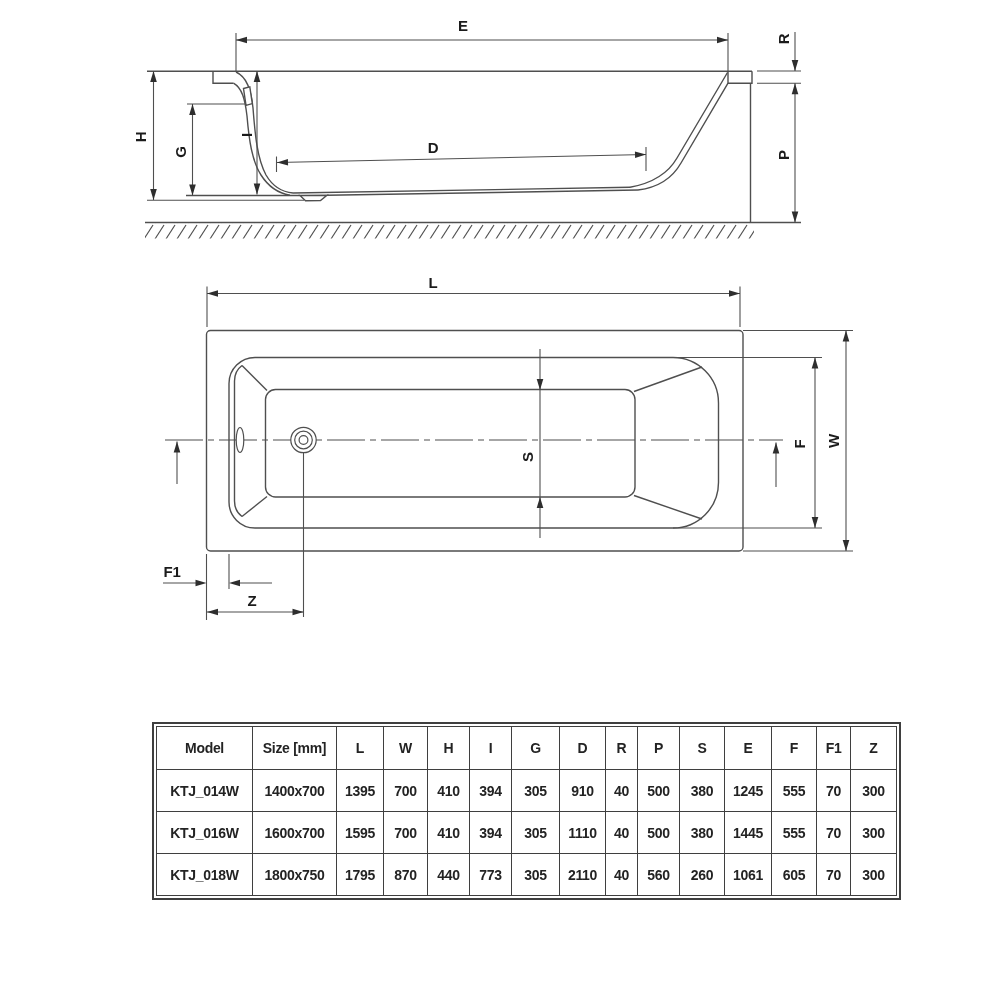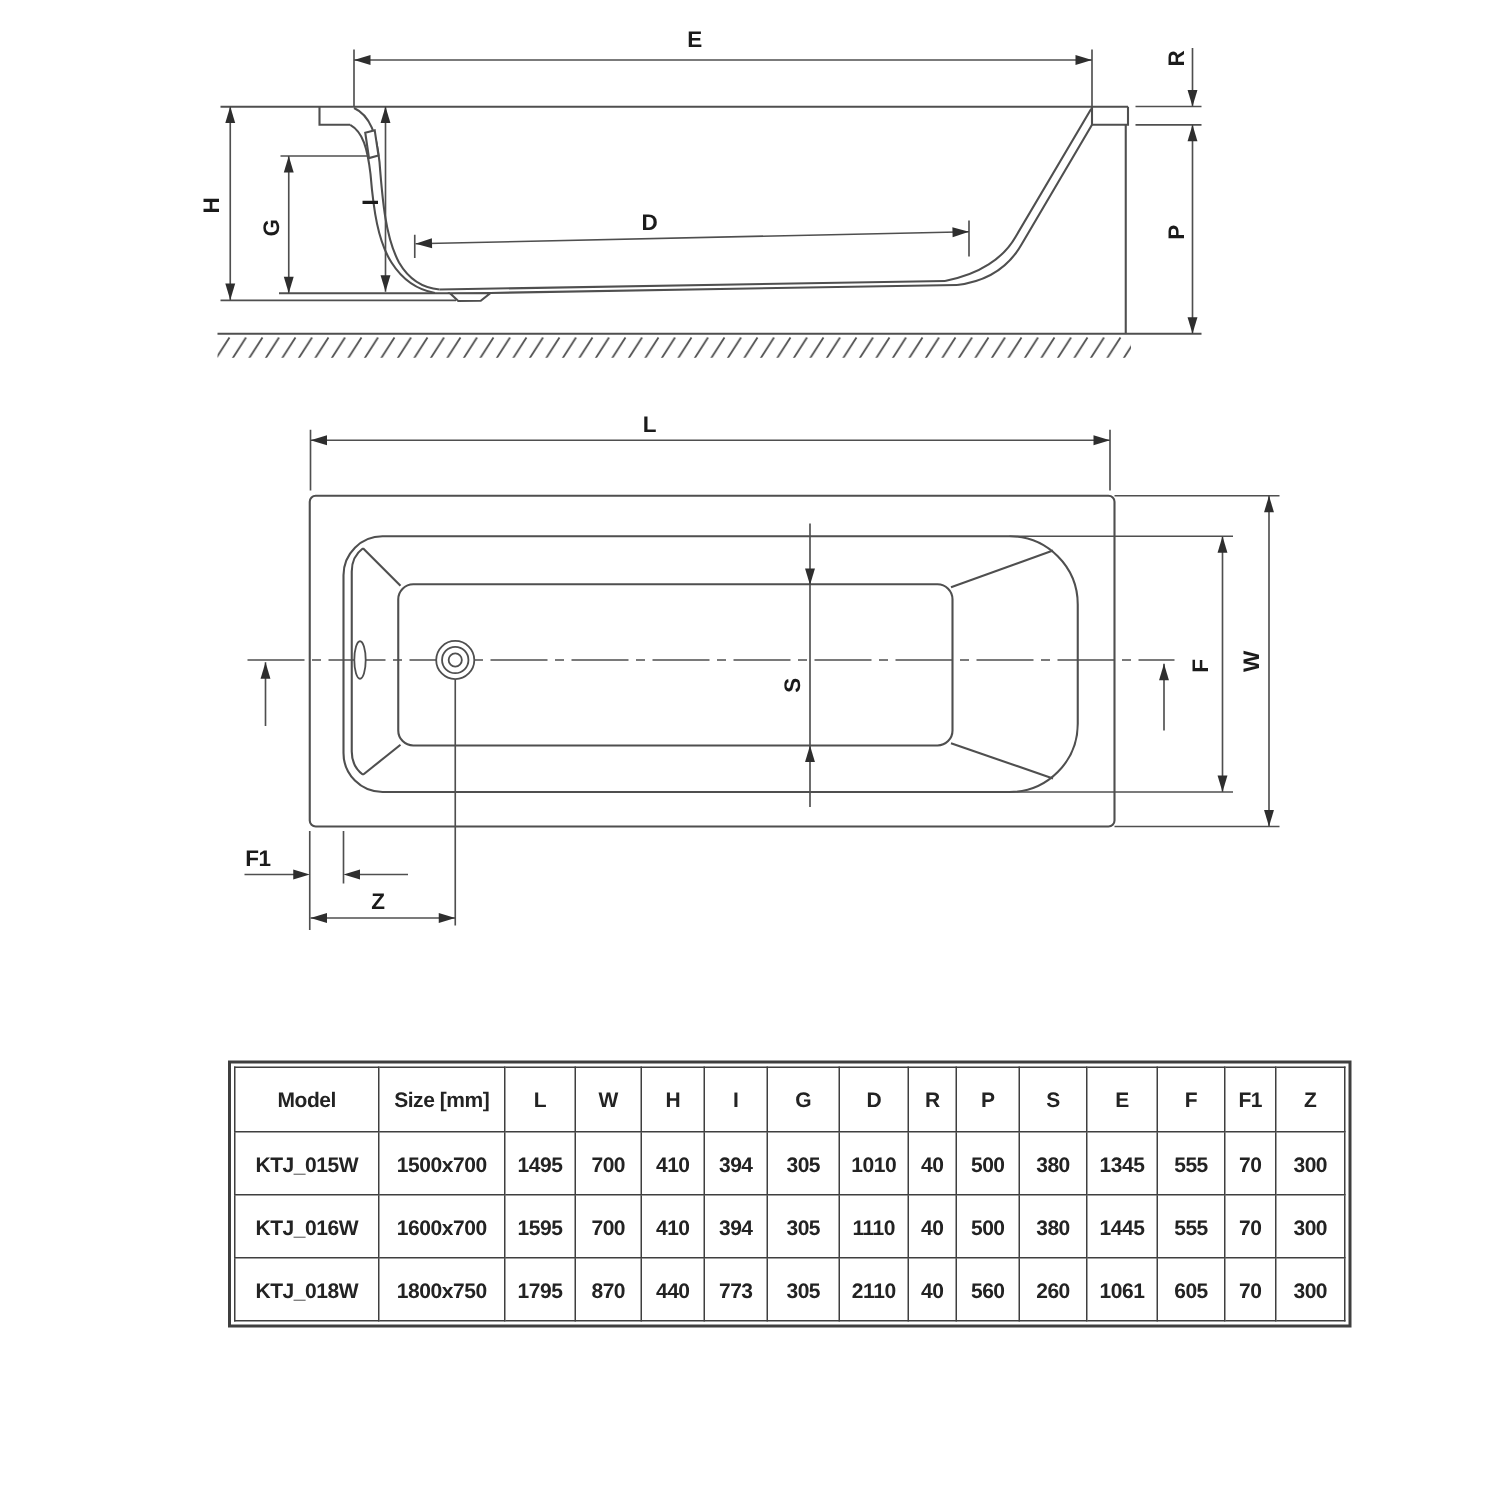--- a/index.html
+++ b/index.html
@@ -1,20 +1,20 @@
 <!DOCTYPE html>
 <html><head>
 <meta charset="utf-8">
 <style>
   html,body{margin:0;padding:0;background:#ffffff;}
   .sheet{position:relative;width:1000px;height:1000px;background:#fff;overflow:hidden;
          font-family:"Liberation Sans",sans-serif;}
   svg{position:absolute;left:0;top:0;}
   svg text{font-family:"Liberation Sans",sans-serif;font-weight:bold;font-size:15px;fill:#1b1b1b;letter-spacing:-0.2px;}
-  .tableWrap{position:absolute;left:152px;top:707px;border:2px solid #3f3f3f;padding:2px;background:#fff;}
+  .tableWrap{position:absolute;left:152px;top:722px;border:2px solid #3f3f3f;padding:2px;background:#fff;}
   table{border-collapse:collapse;table-layout:fixed;width:733px;}
   th,td{border:1px solid #3f3f3f;text-align:center;vertical-align:middle;
         font-family:"Liberation Sans",sans-serif;font-size:14px;font-weight:700;color:#232323;
         letter-spacing:-0.3px;padding:0;height:41px;overflow:hidden;white-space:nowrap;}
   thead th{height:42px;}
 </style>
 </head>
 <body>
 
 <div class="sheet">
@@ -196,32 +196,32 @@
             <th>P</th>
             <th>S</th>
             <th>E</th>
             <th>F</th>
             <th>F1</th>
             <th>Z</th>
           </tr>
         </thead>
     <tbody>
           <tr>
-            <td>KTJ_015W</td>
-            <td>1500x700</td>
-            <td>1495</td>
+            <td>KTJ_014W</td>
+            <td>1400x700</td>
+            <td>1395</td>
             <td>700</td>
             <td>410</td>
             <td>394</td>
             <td>305</td>
-            <td>1010</td>
+            <td>910</td>
             <td>40</td>
             <td>500</td>
             <td>380</td>
-            <td>1345</td>
+            <td>1245</td>
             <td>555</td>
             <td>70</td>
             <td>300</td>
           </tr>
           <tr>
             <td>KTJ_016W</td>
             <td>1600x700</td>
             <td>1595</td>
             <td>700</td>
             <td>410</td>

